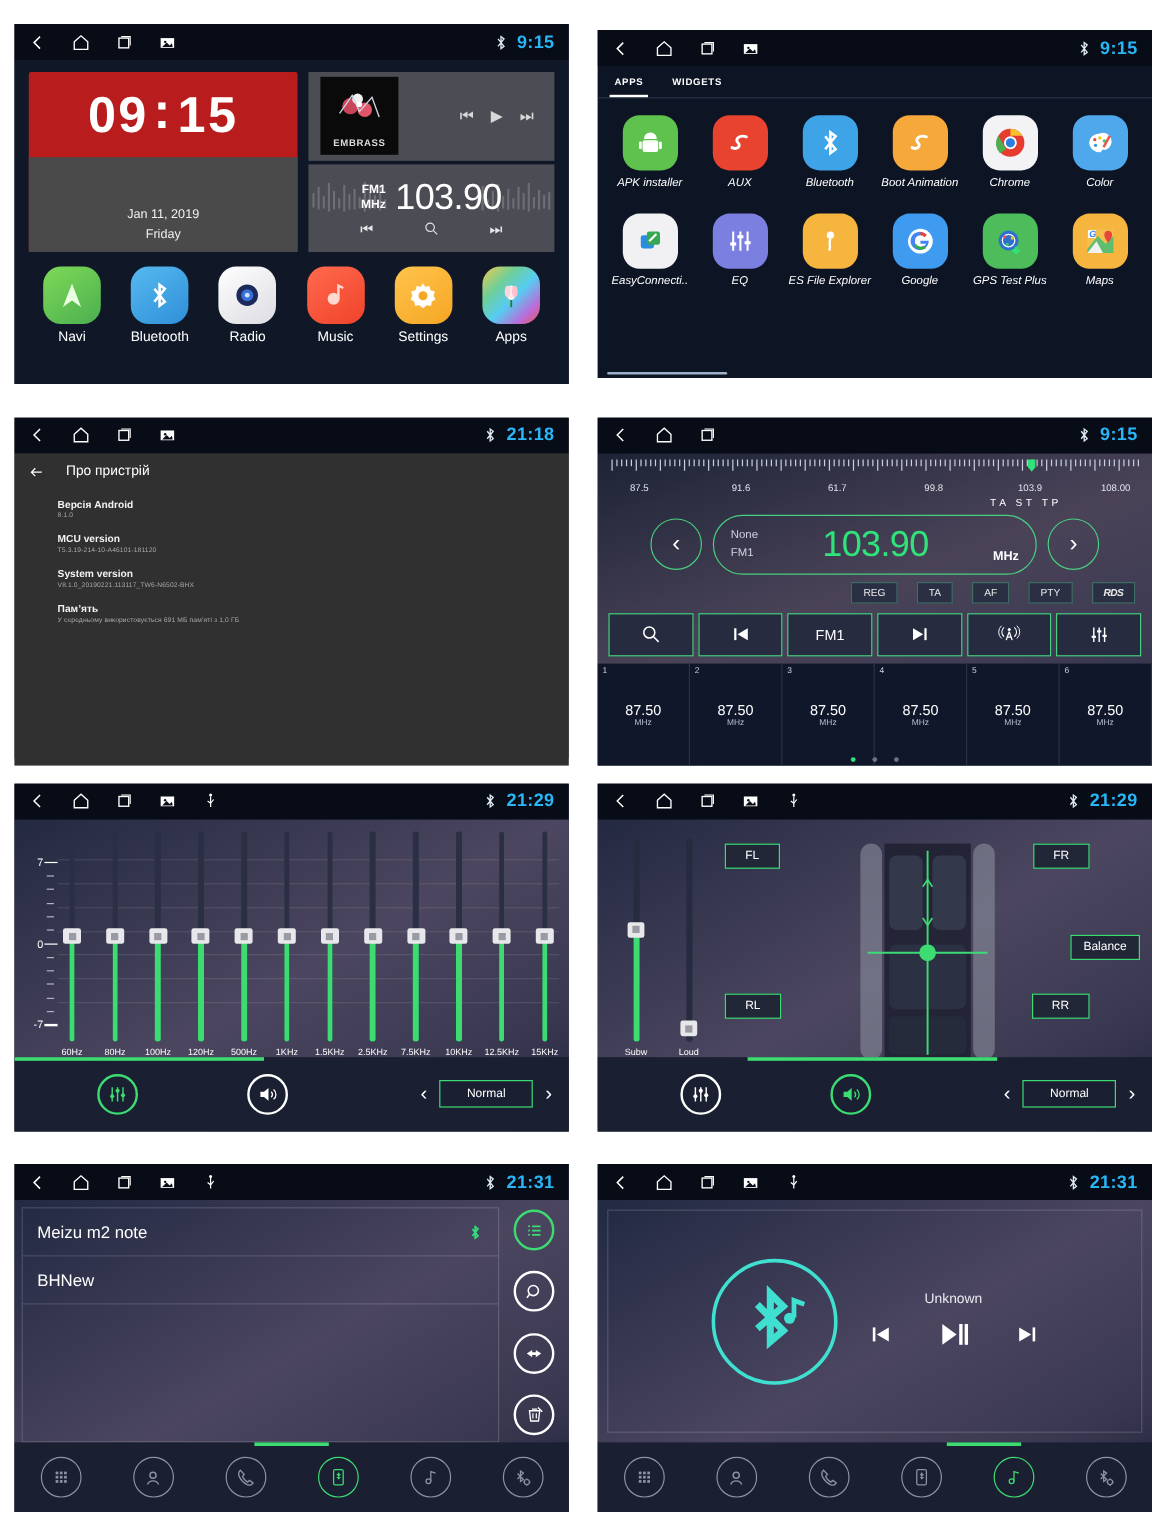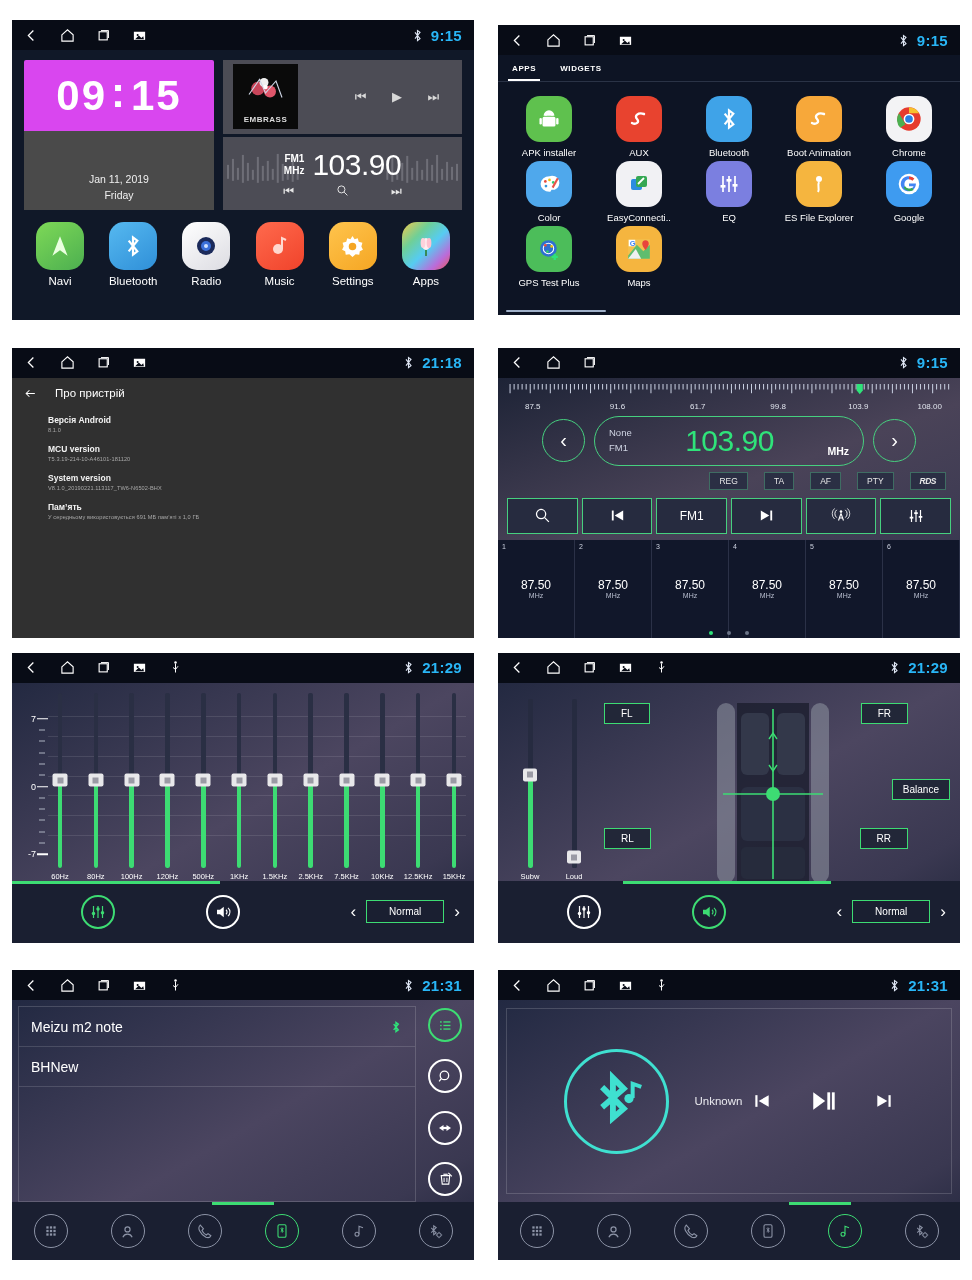--- a/index.html
+++ b/index.html
@@ -32,21 +32,21 @@
     gap: 20px;
   }
   .sb-icons { display: flex; align-items: center; gap: 21px; }
   .sb-right { margin-left: auto; display: flex; align-items: center; gap: 6px; }
   .sb-time { color: #29b6f6; font-size: 15px; font-weight: bold; letter-spacing: .3px; }
   .ic { width: 15px; height: 15px; display: block; }
 
   
   .home-body { padding: 10px 12px 0 12px; height: calc(100% - 30px); background:#101828; }
   .home-top { display: flex; gap: 9px; height: 150px; }
-  .clock-card { width: 190px; background:#d946ef; border-radius:2px; display:flex; flex-direction:column; }
+  .clock-card { width: 224px; background:#b91c1c; border-radius:2px; display:flex; flex-direction:column; }
   .clock-time {
     flex: 1; display:flex; align-items:center; justify-content:center;
     color:#fff; font-size:42px; font-weight:bold; letter-spacing:2px;
   }
   .clock-time .colon { margin:0 4px; position:relative; top:-3px;}
   .clock-date { background:#4a4a4a; padding:7px 0 9px; text-align:center; }
   .clock-date div:first-child { color:#f0f0f0; font-size:10.5px;margin-top:35px; }
   .clock-date div:last-child { color:#f0f0f0; font-size:10.5px; margin-top:4px; }
   .right-col { flex:1; display:flex; flex-direction:column; gap:3px; }
   .music-card { flex:1; background:#4c4c55; display:flex; align-items:center; padding:0 10px; gap:14px;}
@@ -67,21 +67,21 @@
   .radio-ctrls span { color:#e6e6e6; font-size:12px; }
   .dock { display:flex; justify-content:space-between; padding:12px 4px 0; }
   .dock-item { width:64px; text-align:center; }
   .dock-icon { width:48px; height:48px; margin:0 auto 5px; border-radius:15px; display:flex; align-items:center; justify-content:center; }
   .dock-label { color:#fff; font-size:11.5px; }
 
   
   .apps-tabs { display:flex; gap:16px; padding:6px 10px 0; border-bottom:1px solid #2a3346; }
   .apps-tab { color:#fff; font-size:8px; font-weight:bold; padding:3px 4px 6px; letter-spacing:.6px;}
   .apps-tab.active { border-bottom:2px solid #fff; }
-  .apps-grid { display:grid; grid-template-columns:repeat(5,1fr); row-gap:3px; padding:14px 6px; }
+  .apps-grid { display:grid; grid-template-columns:repeat(6,1fr); row-gap:20px; padding:14px 6px;font-style:italic; }
   .app-item { text-align:center; }
   .app-icon { width:46px;height:46px;border-radius:14px;margin:0 auto 5px;display:flex;align-items:center;justify-content:center;}
   .app-label { color:#fff; font-size:9.5px; }
   .apps-handle { position:absolute; bottom:3px; left:8px; width:100px; height:2.5px; background:#9fb0c9; border-radius:2px;}
 
   
   .set-screen { background:#303030; }
   .set-head { display:flex; align-items:center; gap:18px; padding:9px 12px; background:#303030;}
   .set-head-title { color:#fff; font-size:11.5px; font-weight:500;}
   .set-list { padding:6px 0 0 36px; background:#303030; height:calc(100% - 30px - 37px); }
@@ -166,21 +166,21 @@
   .side-btn.green { border-color:#3ddc73; }
   .bt-nav { height:58px; background:#1a1f31; display:flex; align-items:center; justify-content:space-around; position:relative;}
   .nav-btn { width:34px;height:34px;border-radius:50%;border:1.6px solid #8c93a6;display:flex;align-items:center;justify-content:center;position:relative;}
   .nav-btn.active { border-color:#3ddc73; }
   .nav-ind { position:absolute; top:0; height:3px; background:#3ddc73; width:62px;}
 
   
   .btp-main { flex:1; padding:8px; }
   .btp-panel { height:100%; border:1px solid rgba(255,255,255,.16); display:flex; align-items:center; justify-content:center; gap:26px;}
   .bt-big { width:105px;height:105px;border-radius:50%;border:3px solid #3fe0d0; display:flex;align-items:center;justify-content:center;}
-  .btp-right { display:flex; align-items:center; gap:10px;}
+  .btp-right { display:flex; flex-direction:column; align-items:center; gap:10px;}
   .btp-title { color:#e9e9ee; font-size:11.5px;}
   .btp-ctrls { display:flex; align-items:center; gap:38px; color:#fff;}
 </style>
 </head>
 <body>
 
 <div class="grid">
 
   <div class="cell">
     <div class="screen" style="height:300px">
@@ -720,20 +720,21 @@
           </svg>
           <div class="scale-nums">
             <span style="left:6%">87.5</span>
             <span style="left:25%">91.6</span>
             <span style="left:43%">61.7</span>
             <span style="left:61%">99.8</span>
             <span style="left:79%">103.9</span>
             <span style="left:95%">108.00</span>
           </div>
         </div>
+        <div class="rds-flags">TA ST TP</div>
         <div class="rad-tuner">
           <div class="arrow-btn">‹</div>
           <div class="freq-pill">
             <div class="pill-left">
               <div>None</div>
               <div>FM1</div>
             </div>
             <div class="pill-freq">103.90</div>
             <div class="pill-unit">MHz</div>
           </div>

